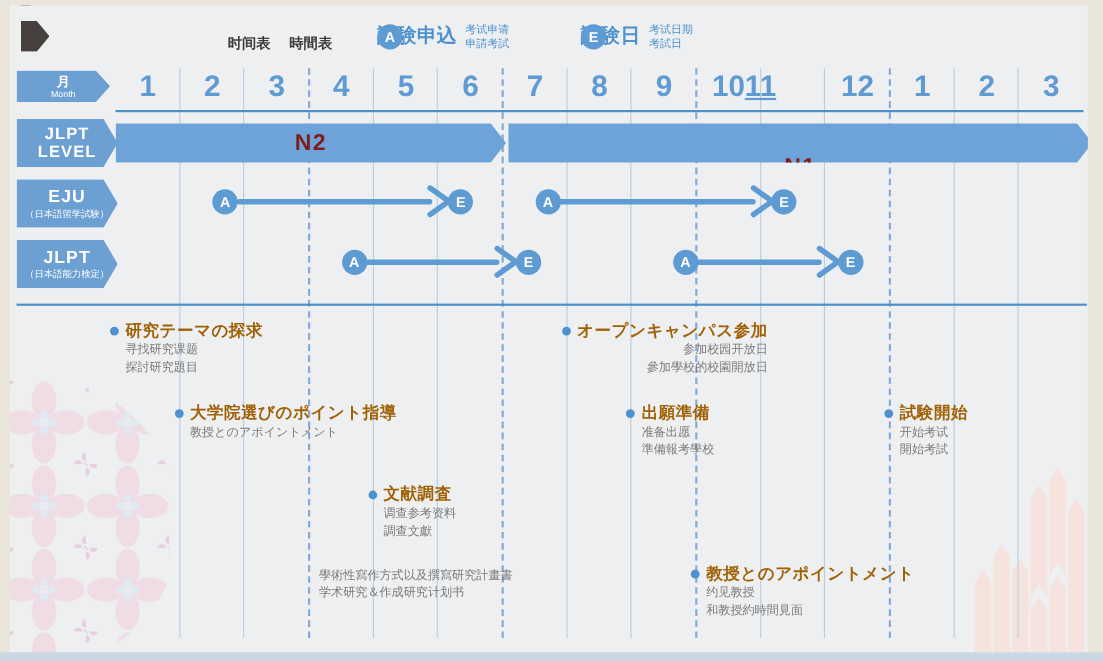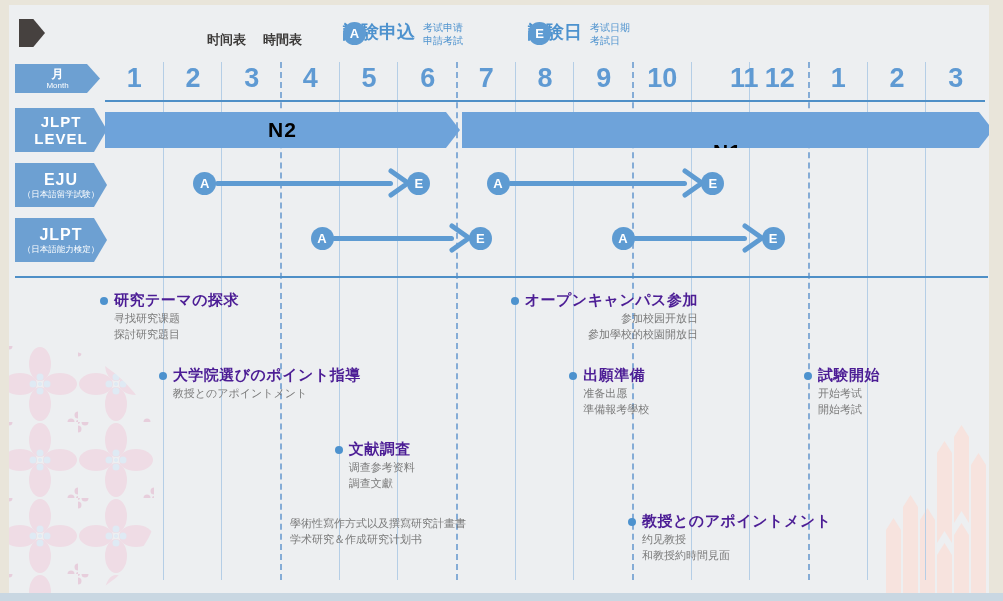--- a/index.html
+++ b/index.html
@@ -35,30 +35,30 @@
   .rh-jlpt{top:218px;}
   .rh-eju .p1,.rh-jlpt .p1{font-size:16px;font-weight:bold;line-height:18px;letter-spacing:1px;}
   .rh-eju .p2,.rh-jlpt .p2{font-size:8.5px;line-height:11px;}
   
   .month-num{position:absolute;top:63px;height:32px;text-align:center;font-size:27px;font-weight:bold;color:#5F9AD3;}
   .hrule{position:absolute;height:2px;background:#4E8FC7;}
   .gridline{position:absolute;top:62px;height:518px;width:1px;background:#B5CEE6;}
   .gridline.dashed{width:0;background:none;border-left:2px dashed #85ACD6;}
   .level-bar{position:absolute;top:112px;height:36px;background:#6EA3DA;display:flex;align-items:center;justify-content:center;
     clip-path:polygon(0 0,calc(100% - 14px) 0,100% 50%,calc(100% - 14px) 100%,0 100%);}
-  .bar-label{color:#000000;font-size:21px;font-weight:bold;letter-spacing:1px;}
+  .bar-label{color:#7f1d1d;font-size:21px;font-weight:bold;letter-spacing:1px;}
   .marker-circle{position:absolute;width:23px;height:23px;border-radius:50%;background:#5E9BD2;color:#fff;
     font-size:13px;font-weight:bold;display:flex;align-items:center;justify-content:center;}
   .arrow-line{position:absolute;height:5px;background:#5E9BD2;border-radius:3px;}
   .chevron{position:absolute;width:28px;height:32px;}
   
   .note{position:absolute;white-space:nowrap;}
   .note-head{display:flex;align-items:center;gap:6px;}
   .note-dot{width:8px;height:8px;border-radius:50%;background:#4D92CE;flex:0 0 auto;}
-  .note-title{font-size:15px;font-weight:bold;color:#4c1d95;letter-spacing:0.5px;}
+  .note-title{font-size:15px;font-weight:bold;color:#a16207;letter-spacing:0.5px;}
   .note-sub{margin-left:14px;font-size:11px;line-height:16px;color:#7A7A7A;}
   .note .note-sub:first-of-type{margin-top:3px;}
 </style>
 </head>
 <body>
 
 <div id="stage">
 
   <svg class="abs" style="left:2px;top:346px" width="152" height="250" viewBox="0 0 152 250">
     <defs>
@@ -165,21 +165,21 @@
       <div class="month-num" style="left: 105px; width: 58.7px;">1</div>
       <div class="month-num" style="left: 163.667px; width: 58.7px;">2</div>
       <div class="month-num" style="left: 222.333px; width: 58.7px;">3</div>
       <div class="month-num" style="left: 281px; width: 58.7px;">4</div>
       <div class="month-num" style="left: 339.667px; width: 58.7px;">5</div>
       <div class="month-num" style="left: 398.334px; width: 58.7px;">6</div>
       <div class="month-num" style="left: 457px; width: 58.7px;">7</div>
       <div class="month-num" style="left: 515.667px; width: 58.7px;">8</div>
       <div class="month-num" style="left: 574.334px; width: 58.7px;">9</div>
       <div class="month-num" style="left: 633px; width: 58.7px;">10</div>
-      <div class="month-num" style="left: 715px; width: 58.7px;">11</div>
+      <div class="month-num" style="left: 662px; width: 58.7px; text-decoration: underline;">11</div>
       <div class="month-num" style="left: 750.334px; width: 58.7px;">12</div>
       <div class="month-num" style="left: 809px; width: 58.7px;">1</div>
       <div class="month-num" style="left: 867.667px; width: 58.7px;">2</div>
       <div class="month-num" style="left: 926.334px; width: 58.7px;">3</div>
     </div>
   <div class="hrule" style="left:105px;top:100px;width:880px"></div>
   <div id="bars">
       <div class="level-bar" style="left: 105px; width: 355px;">
         <div class="bar-label" style="position: static;">N2</div>
       </div>

